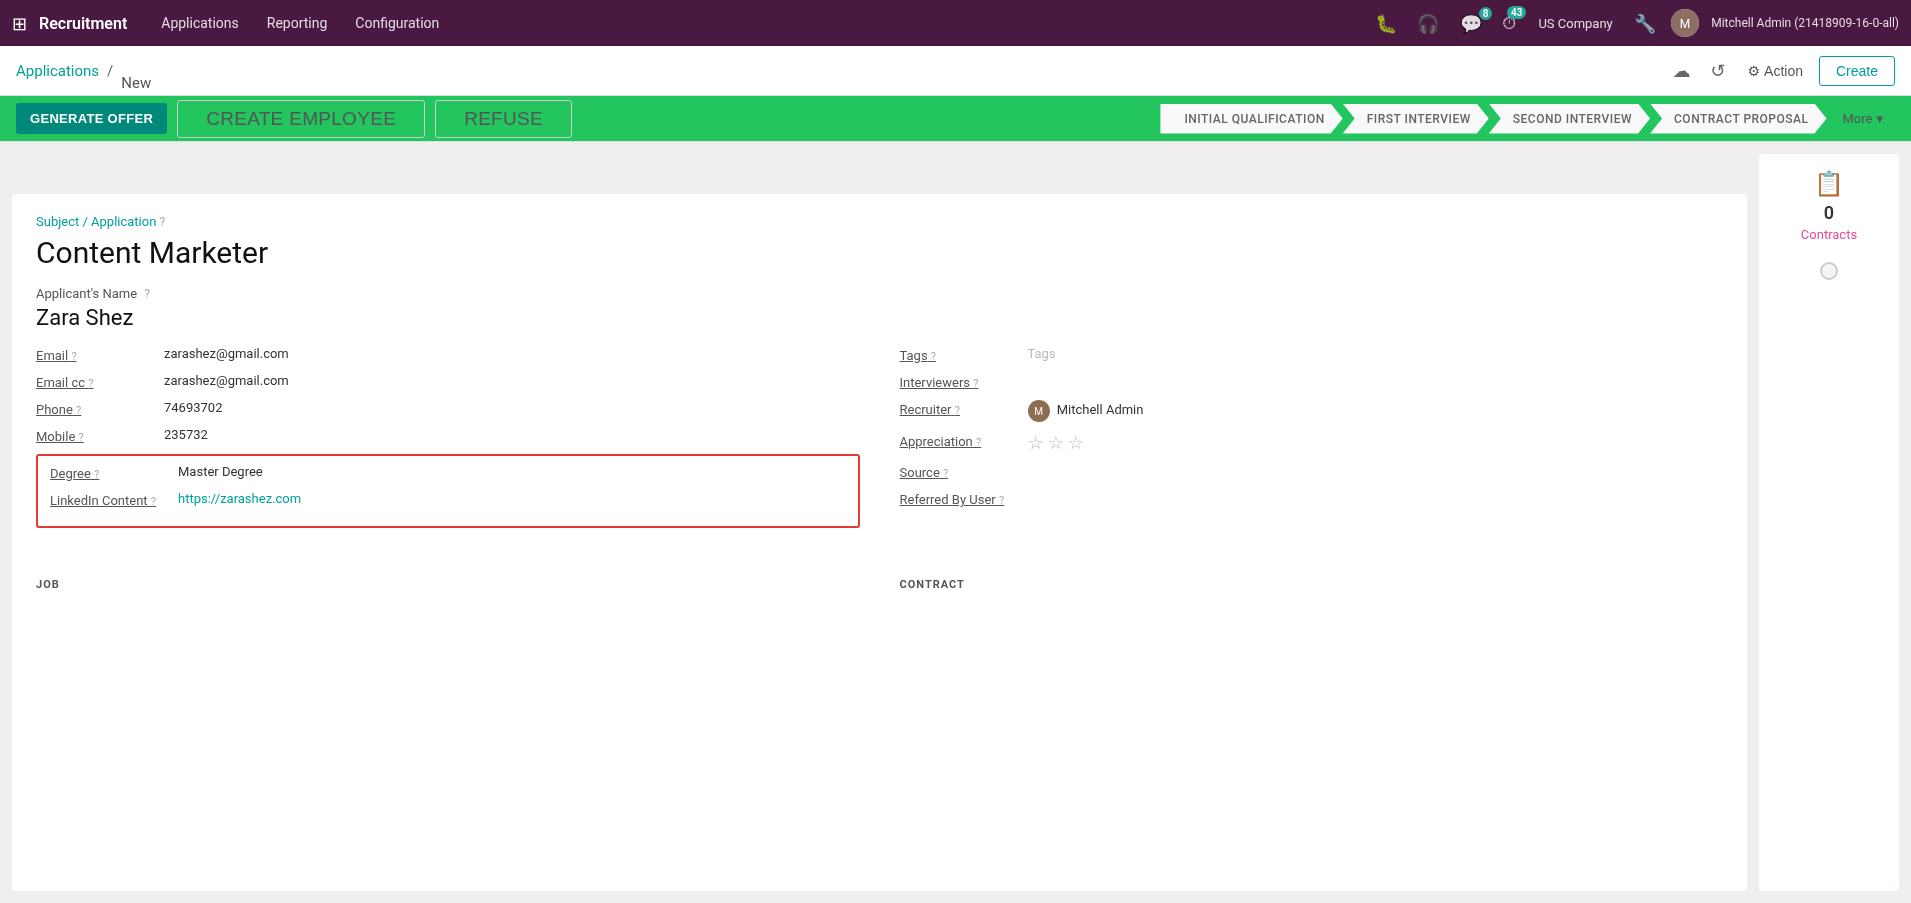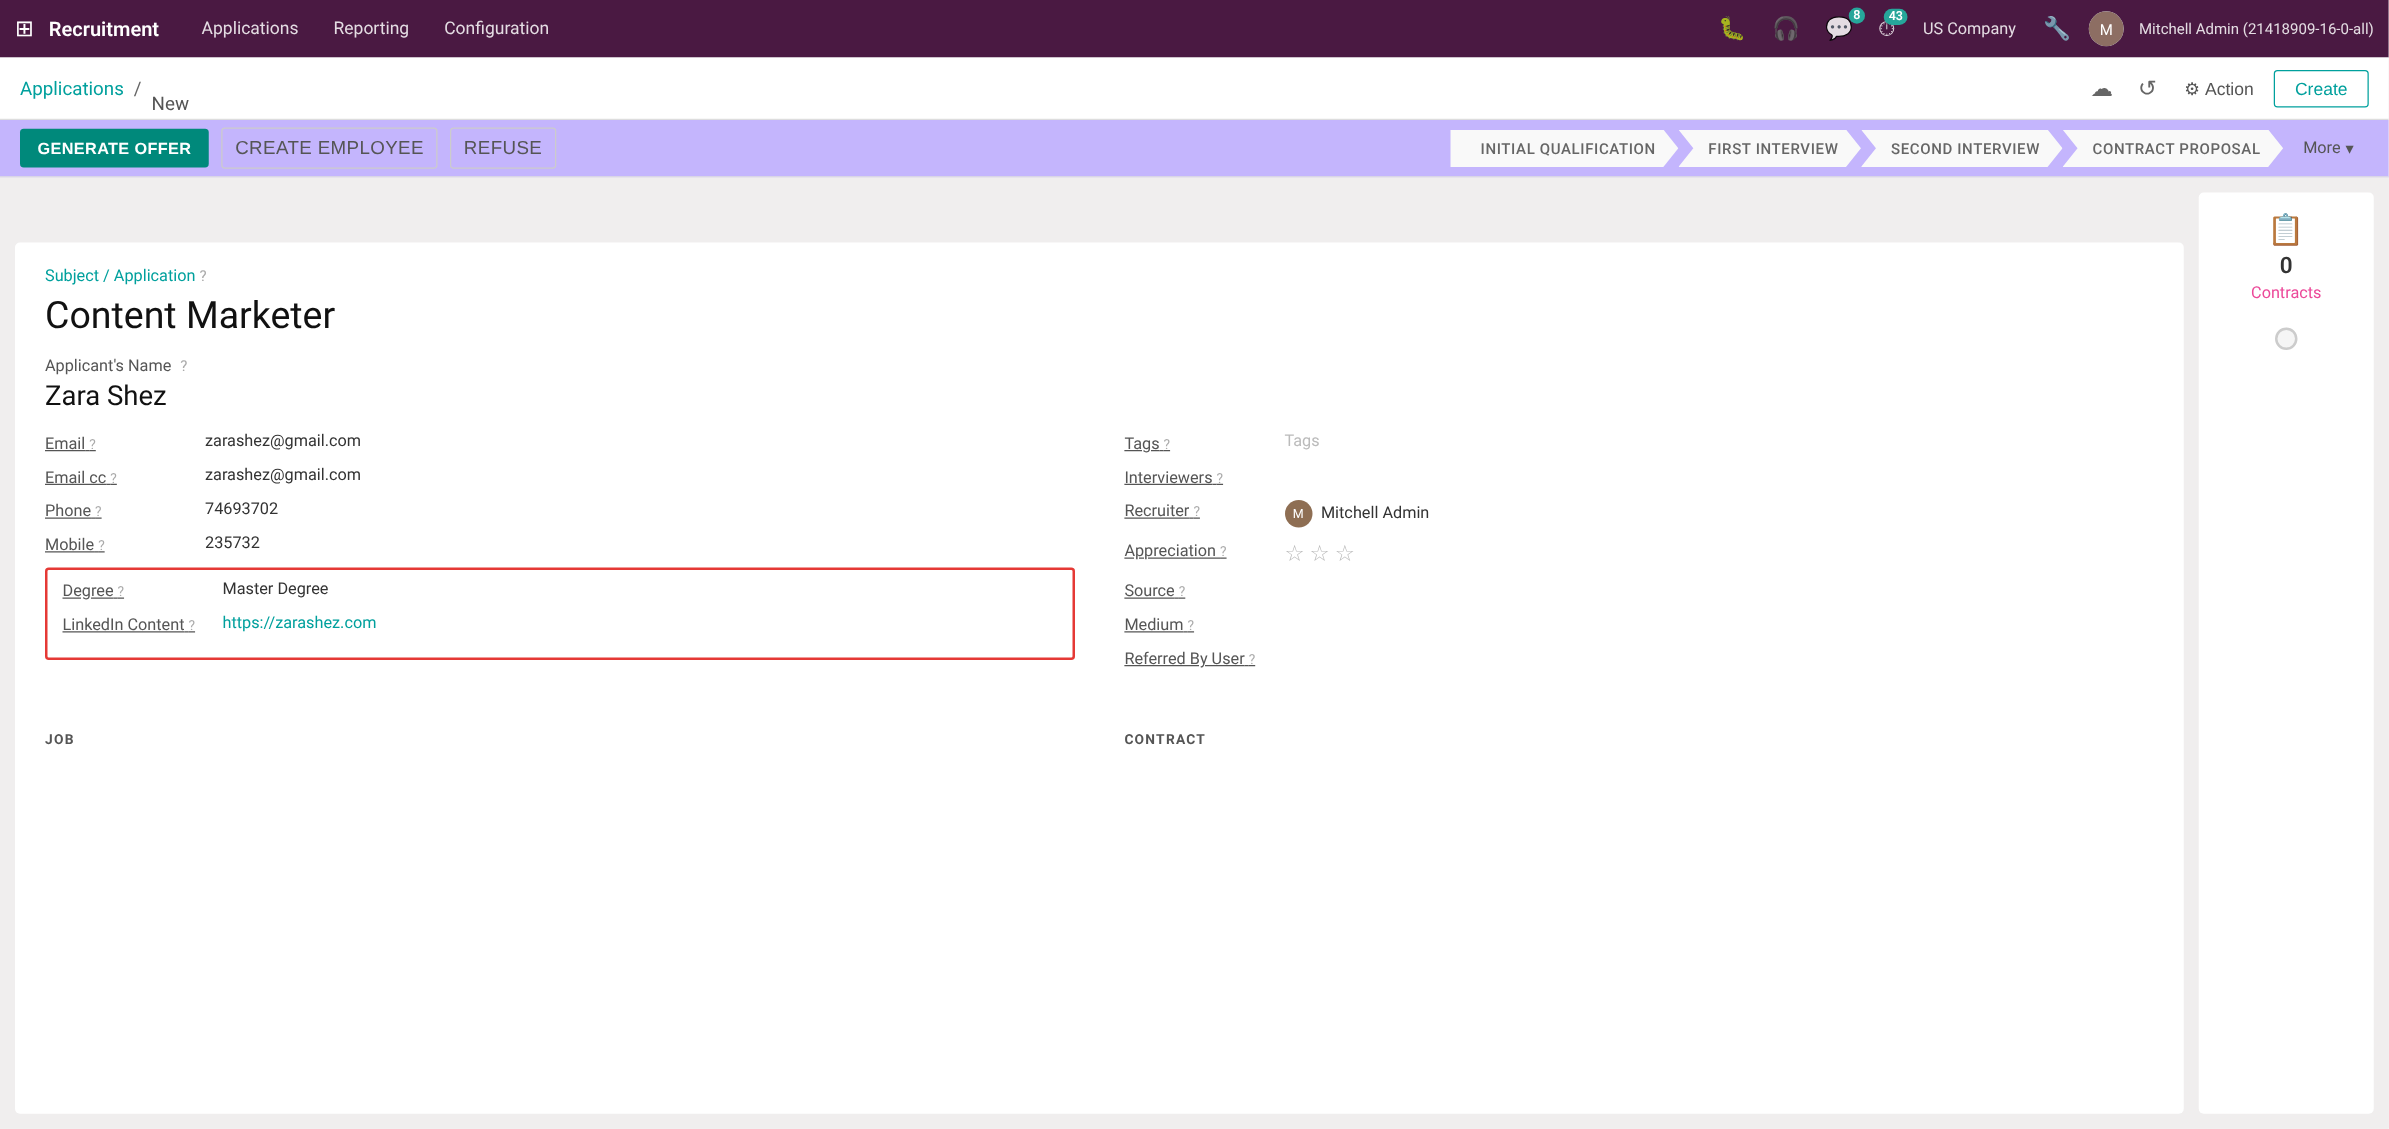--- a/index.html
+++ b/index.html
@@ -49,35 +49,35 @@
       color: #555; font-size: 14px; cursor: pointer; padding: 4px 8px;
       border: none; background: none;
     }
     .breadcrumb-bar .create-btn {
       border: 1px solid #00a09d; color: #00a09d; background: #fff;
       padding: 6px 16px; border-radius: 3px; font-size: 14px; cursor: pointer; font-weight: 500;
     }
 
     
     .status-bar {
-      background: #c4b5fd;
+      background: #22c55e;
       border-bottom: 1px solid #e0e0e0;
       display: flex;
       align-items: center;
       padding: 0 16px;
       height: 46px;
       gap: 4px;
     }
     .status-bar .btn-generate {
       background: #00897b; color: #fff; border: none; padding: 8px 14px;
       font-size: 13px; font-weight: 600; cursor: pointer; border-radius: 3px; text-transform: uppercase; letter-spacing: 0.3px;
     }
     .status-bar .btn-outline {
       background: transparent; color: #555; border: 1px solid #ccc;
-      padding: 7px 10px; font-size: 15px; cursor: pointer; border-radius: 3px; text-transform: uppercase; letter-spacing: 0.3px; margin-left: 6px;
+      padding: 7px 28px; font-size: 19px; cursor: pointer; border-radius: 3px; text-transform: uppercase; letter-spacing: 0.3px; margin-left: 6px;
     }
     .status-bar .spacer { flex: 1; }
     .pipeline-stages { display: flex; align-items: center; gap: 0; }
     .stage {
       display: flex; align-items: center;
       padding: 8px 18px 8px 24px;
       font-size: 12px; font-weight: 500; color: #666; text-transform: uppercase;
       letter-spacing: 0.5px; cursor: pointer;
       position: relative; background: #f9f9f9;
       clip-path: polygon(0 0, calc(100% - 12px) 0, 100% 50%, calc(100% - 12px) 100%, 0 100%, 12px 50%);
@@ -339,27 +339,20 @@
         </div>
         <div class="form-row">
           <span class="label">
             <span>Source</span>
             <span style="color:#aaa;font-size:11px;cursor:pointer;">?</span>
           </span>
           <span class="value"></span>
         </div>
         <div class="form-row">
           <span class="label">
-            <span>Medium</span>
-            <span style="color:#aaa;font-size:11px;cursor:pointer;">?</span>
-          </span>
-          <span class="value"></span>
-        </div>
-        <div class="form-row">
-          <span class="label">
             <span>Referred By User</span>
             <span style="color:#aaa;font-size:11px;cursor:pointer;">?</span>
           </span>
           <span class="value"></span>
         </div>
       </div>
     </div>
 
     <div style="display:grid;grid-template-columns:1fr 1fr;gap:0 40px;margin-top:20px;">
       <div>

